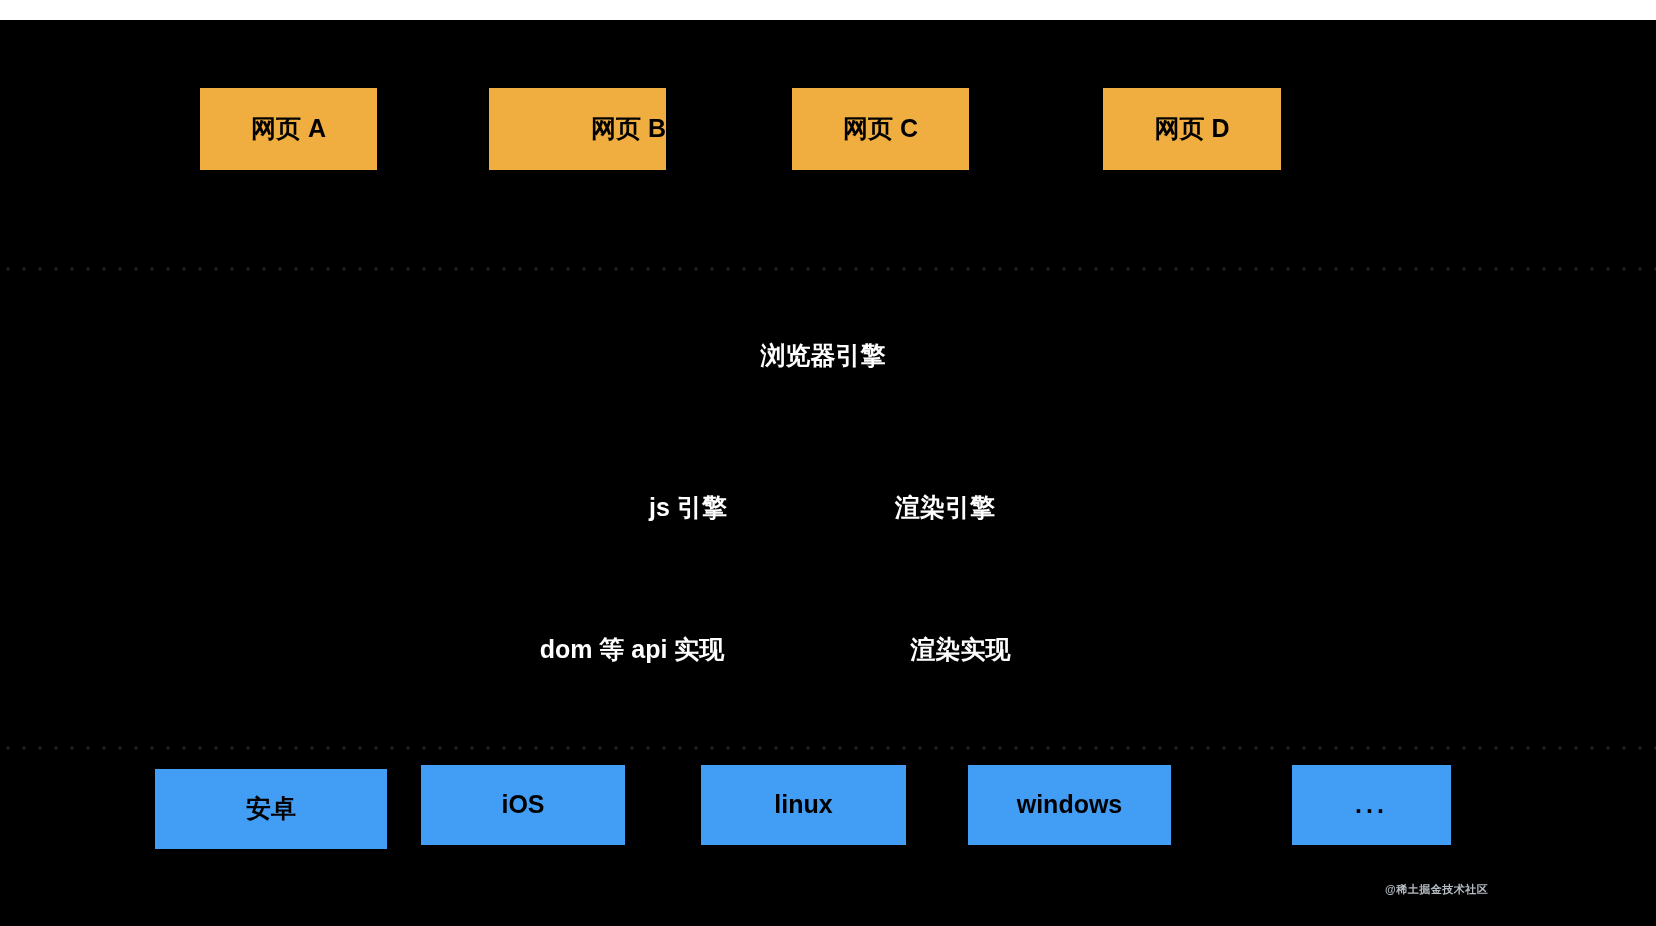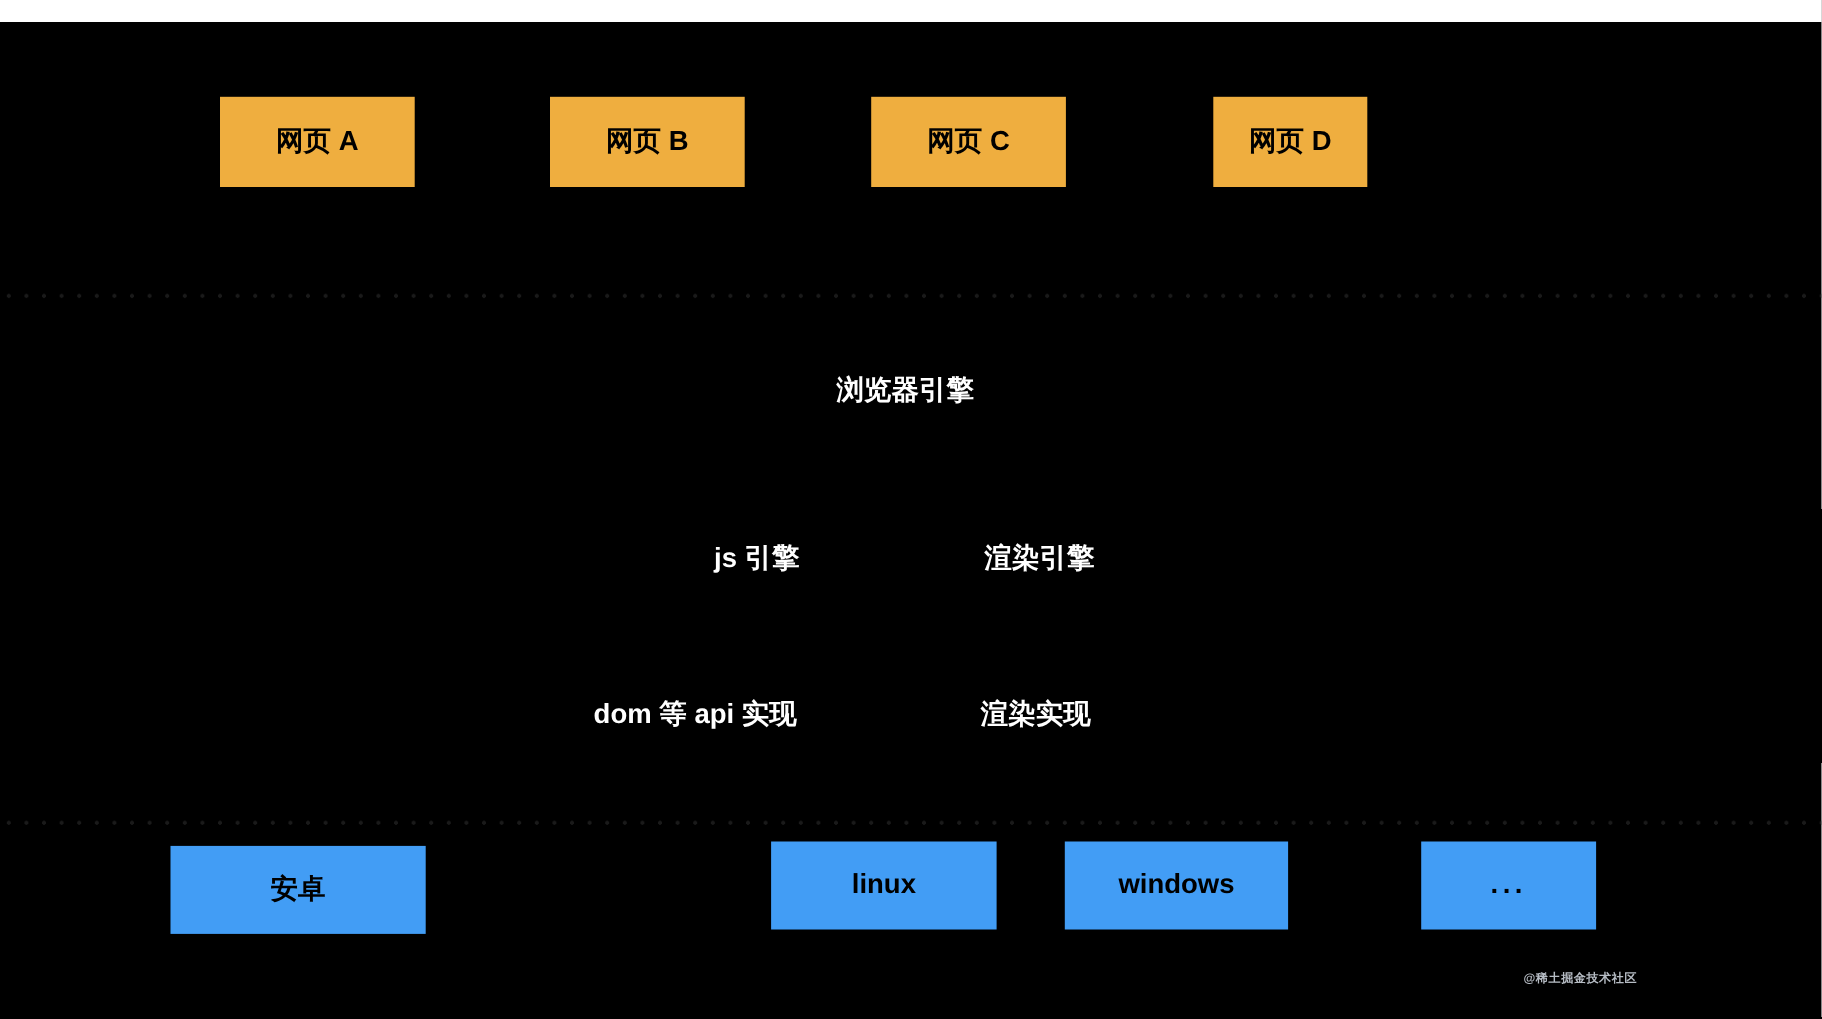--- a/index.html
+++ b/index.html
@@ -73,29 +73,29 @@
 </style>
 </head>
 <body>
 
 <div id="canvas">
 
   <div class="box box-web" style="left:200px; top:68px; width:177px; height:82px;">
     <span>网页 A</span>
   </div>
 
-  <div class="box box-web" style="left:500px; top:68px; width:177px; height:82px;">
+  <div class="box box-web" style="left:489px; top:68px; width:177px; height:82px;justify-content:flex-end;">
     <span>网页 B</span>
   </div>
 
   <div class="box box-web" style="left:792px; top:68px; width:177px; height:82px;">
     <span>网页 C</span>
   </div>
 
-  <div class="box box-web" style="left:1103px; top:68px; width:140px; height:82px;">
+  <div class="box box-web" style="left:1103px; top:68px; width:178px; height:82px;">
     <span>网页 D</span>
   </div>
 
   <div class="divider" style="top:247px;"></div>
 
   <div class="box box-engine" style="left:608px; top:448px; width:160px; height:79px;">
     <span>js 引擎</span>
   </div>
 
   <div class="box box-engine" style="left:693px; top:287px; width:260px; height:97px;">
@@ -103,30 +103,33 @@
   </div>
 
   <div class="box box-engine" style="left:502px; top:590px; width:260px; height:80px;">
     <span>dom 等 api 实现</span>
   </div>
 
   <div class="box box-engine" style="left:865px; top:448px; width:160px; height:79px;">
     <span>渲染引擎</span>
   </div>
 
-  <div class="box box-engine" style="left:840px; top:590px; width:203px; height:80px;">
+  <div class="box box-engine" style="left:859px; top:590px; width:203px; height:80px;">
     <span>渲染实现</span>
   </div>
 
   <div class="divider" style="top:726px;"></div>
 
   <div class="box box-os" style="left:155px; top:749px; width:232px; height:80px;">
     <span>安卓</span>
   </div>
 
+  <div class="box box-os" style="left:421px; top:745px; width:204px; height:80px;">
+    <span>iOS</span>
+  </div>
 
   <div class="box box-os" style="left:701px; top:745px; width:205px; height:80px;">
     <span>linux</span>
   </div>
 
   <div class="box box-os" style="left:968px; top:745px; width:203px; height:80px;">
     <span>windows</span>
   </div>
 
   <div class="box box-os" style="left:1292px; top:745px; width:159px; height:80px;">

